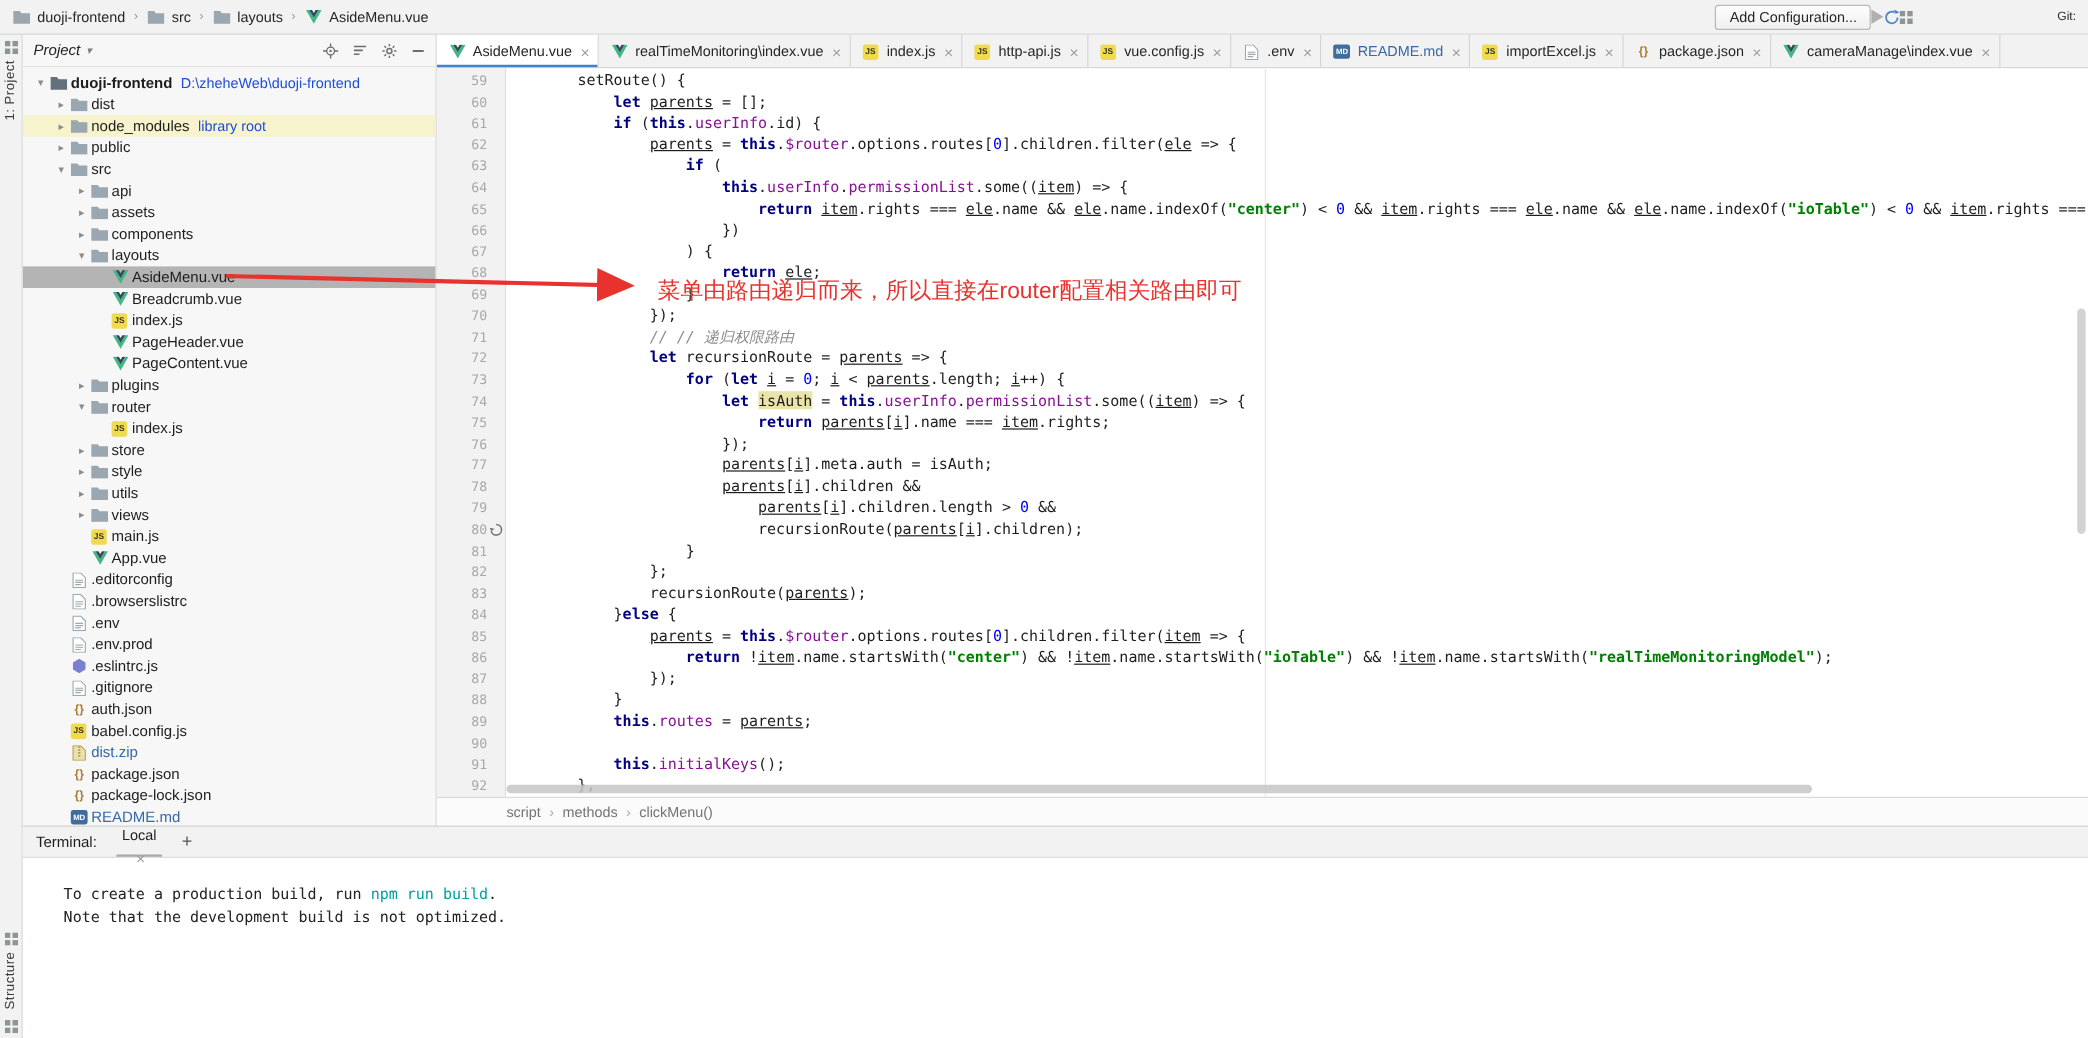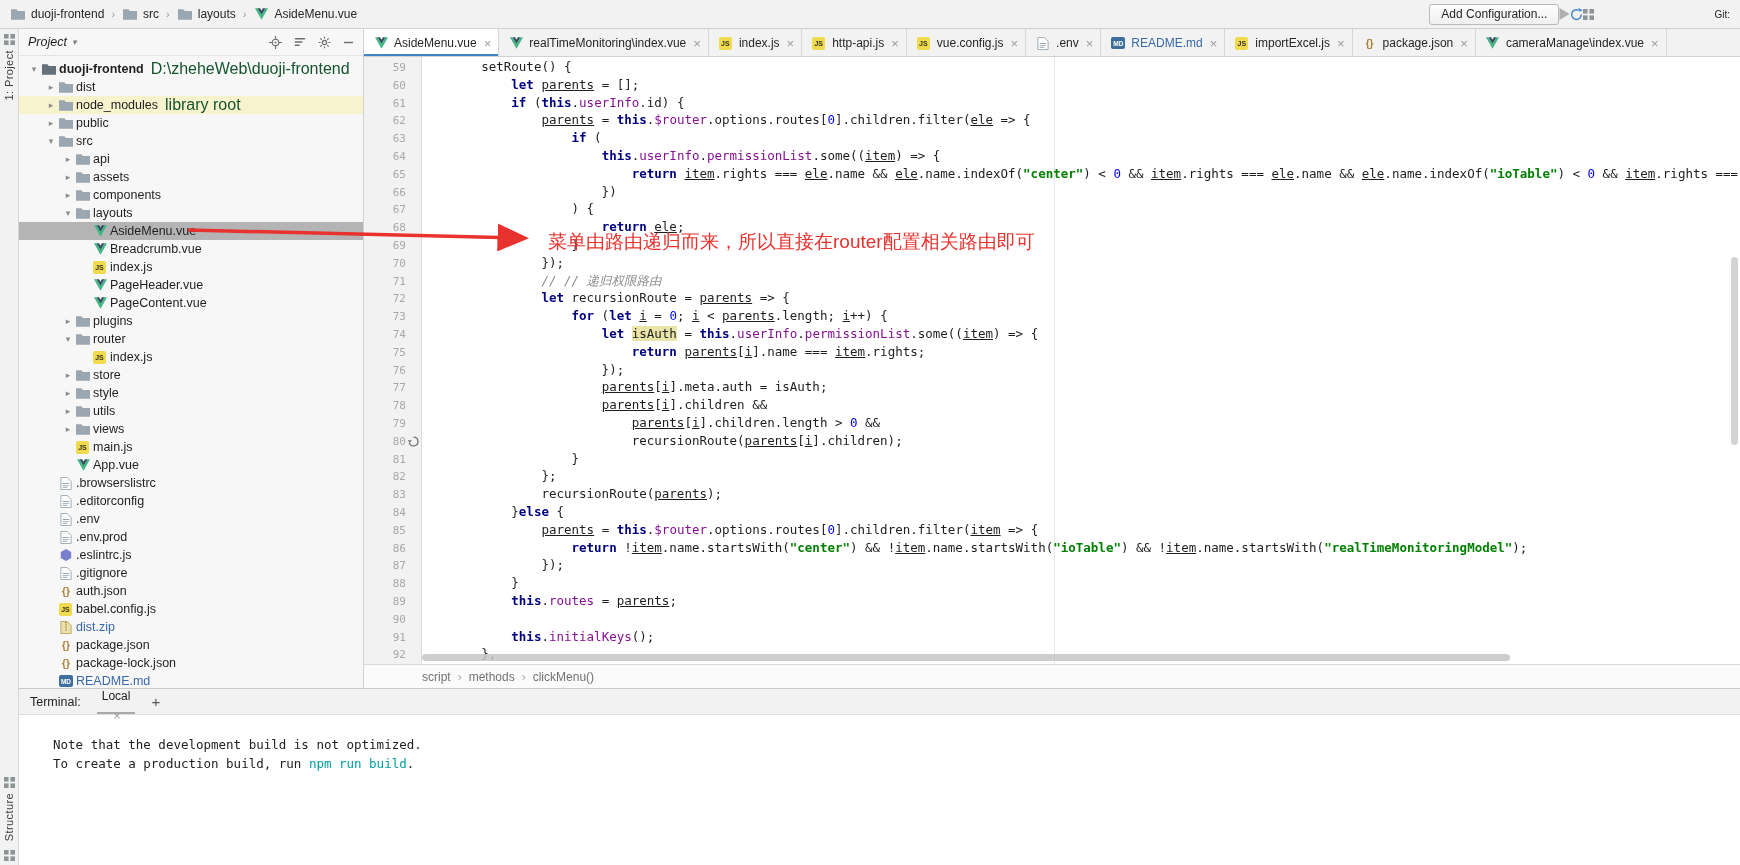--- a/index.html
+++ b/index.html
@@ -35,21 +35,21 @@
   .chev-down { font-size:9px; color:#7c7c7c; }
   .ph-icons { margin-left:auto; display:flex; align-items:center; gap:12px; }
   .tree { padding-top:4px; }
   .tree-row { height:18px; display:flex; align-items:center; font-size:12.5px; color:#1e1e1e; white-space:nowrap; cursor:default; }
   .tree-row.selected { background:#b4b4b4; }
   .tree-row.libhl { background:#f7f3cd; }
   .chev { width:14px; flex:none; font-size:9px; color:#8c8c8c; text-align:center; }
   .tlabel { margin-left:2px; }
   .tlabel.bold { font-weight:bold; }
   .modified { color:#3968a8; }
-  .tanno { color:#14532d; margin-left:7px; font-size:16px; }
+  .tanno { color:#1d4ed8; margin-left:7px; font-size:12px; }
   
   .ficon { width:16px; height:14px; display:inline-flex; align-items:center; justify-content:center; flex:none; }
   .icon-js { width:13px; height:13px; background:#f0db4f; border-radius:2px; color:#33321f;
     font-size:7px; font-weight:bold; font-family:"Liberation Sans",sans-serif; margin:0 2px 0 1px; }
   .icon-md { width:14px; height:12px; background:#3e6e9e; border-radius:2px; color:#fff;
     font-size:6.5px; font-weight:bold; margin:0 1px; }
   .icon-json { color:#ab7c2d; font-weight:bold; font-size:10px; }
   
   .editor-col { position:absolute; left:364px; top:29px; right:0; height:659px; background:#fff; }
   .tab-bar { height:28px; background:#f2f2f2; border-bottom:1px solid #d1d1d1; display:flex; overflow:hidden; }
@@ -443,31 +443,31 @@
         <span class="tlabel">App.vue</span>
       </div>
       <div class="tree-row" style="padding-left: 25px;">
         <span class="chev"></span>
         <span class="ficon">
           <svg width="12" height="13" viewBox="0 0 12 14">
             <path fill="#fff" stroke="#9aa7b0" d="M.5.5h6.8l4.2 4.2V13.5H.5z"></path>
             <path fill="#9aa7b0" d="M2.5 6.5h7v1h-7zm0 2h7v1h-7zm0 2h5v1h-5z"></path>
           </svg>
         </span>
-        <span class="tlabel">.browserslistrc</span>
+        <span class="tlabel">.editorconfig</span>
       </div>
       <div class="tree-row" style="padding-left: 25px;">
         <span class="chev"></span>
         <span class="ficon">
           <svg width="12" height="13" viewBox="0 0 12 14">
             <path fill="#fff" stroke="#9aa7b0" d="M.5.5h6.8l4.2 4.2V13.5H.5z"></path>
             <path fill="#9aa7b0" d="M2.5 6.5h7v1h-7zm0 2h7v1h-7zm0 2h5v1h-5z"></path>
           </svg>
         </span>
-        <span class="tlabel">.editorconfig</span>
+        <span class="tlabel">.browserslistrc</span>
       </div>
       <div class="tree-row" style="padding-left: 25px;">
         <span class="chev"></span>
         <span class="ficon">
           <svg width="12" height="13" viewBox="0 0 12 14">
             <path fill="#fff" stroke="#9aa7b0" d="M.5.5h6.8l4.2 4.2V13.5H.5z"></path>
             <path fill="#9aa7b0" d="M2.5 6.5h7v1h-7zm0 2h7v1h-7zm0 2h5v1h-5z"></path>
           </svg>
         </span>
         <span class="tlabel">.env</span>
@@ -635,22 +635,22 @@
 <div class="terminal">
   <div class="term-header">
     <span class="term-label">Terminal:</span>
     <span class="term-tab">
       <span>Local</span>
       <span class="tab-close">×</span>
     </span>
     <span class="term-plus">+</span>
   </div>
   <div class="term-content" id="term-content">
+      <div class="tline"><span class="t-pl">To create a production build, run </span><span class="t-cmd">npm run build</span><span class="t-pl">.</span></div>
       <div class="tline"><span class="t-pl">Note that the development build is not optimized.</span></div>
-      <div class="tline"><span class="t-pl">To create a production build, run </span><span class="t-cmd">npm run build</span><span class="t-pl">.</span></div>
     </div>
 </div>
 
 <div class="annotation">
   <svg class="anno-arrow" width="356" height="28">
     <defs>
       <marker id="ah" markerWidth="9" markerHeight="8" refX="7" refY="4" orient="auto">
         <path d="M0 0 L9 4 L0 8 z" fill="#e8322e"></path>
       </marker>
     </defs>

